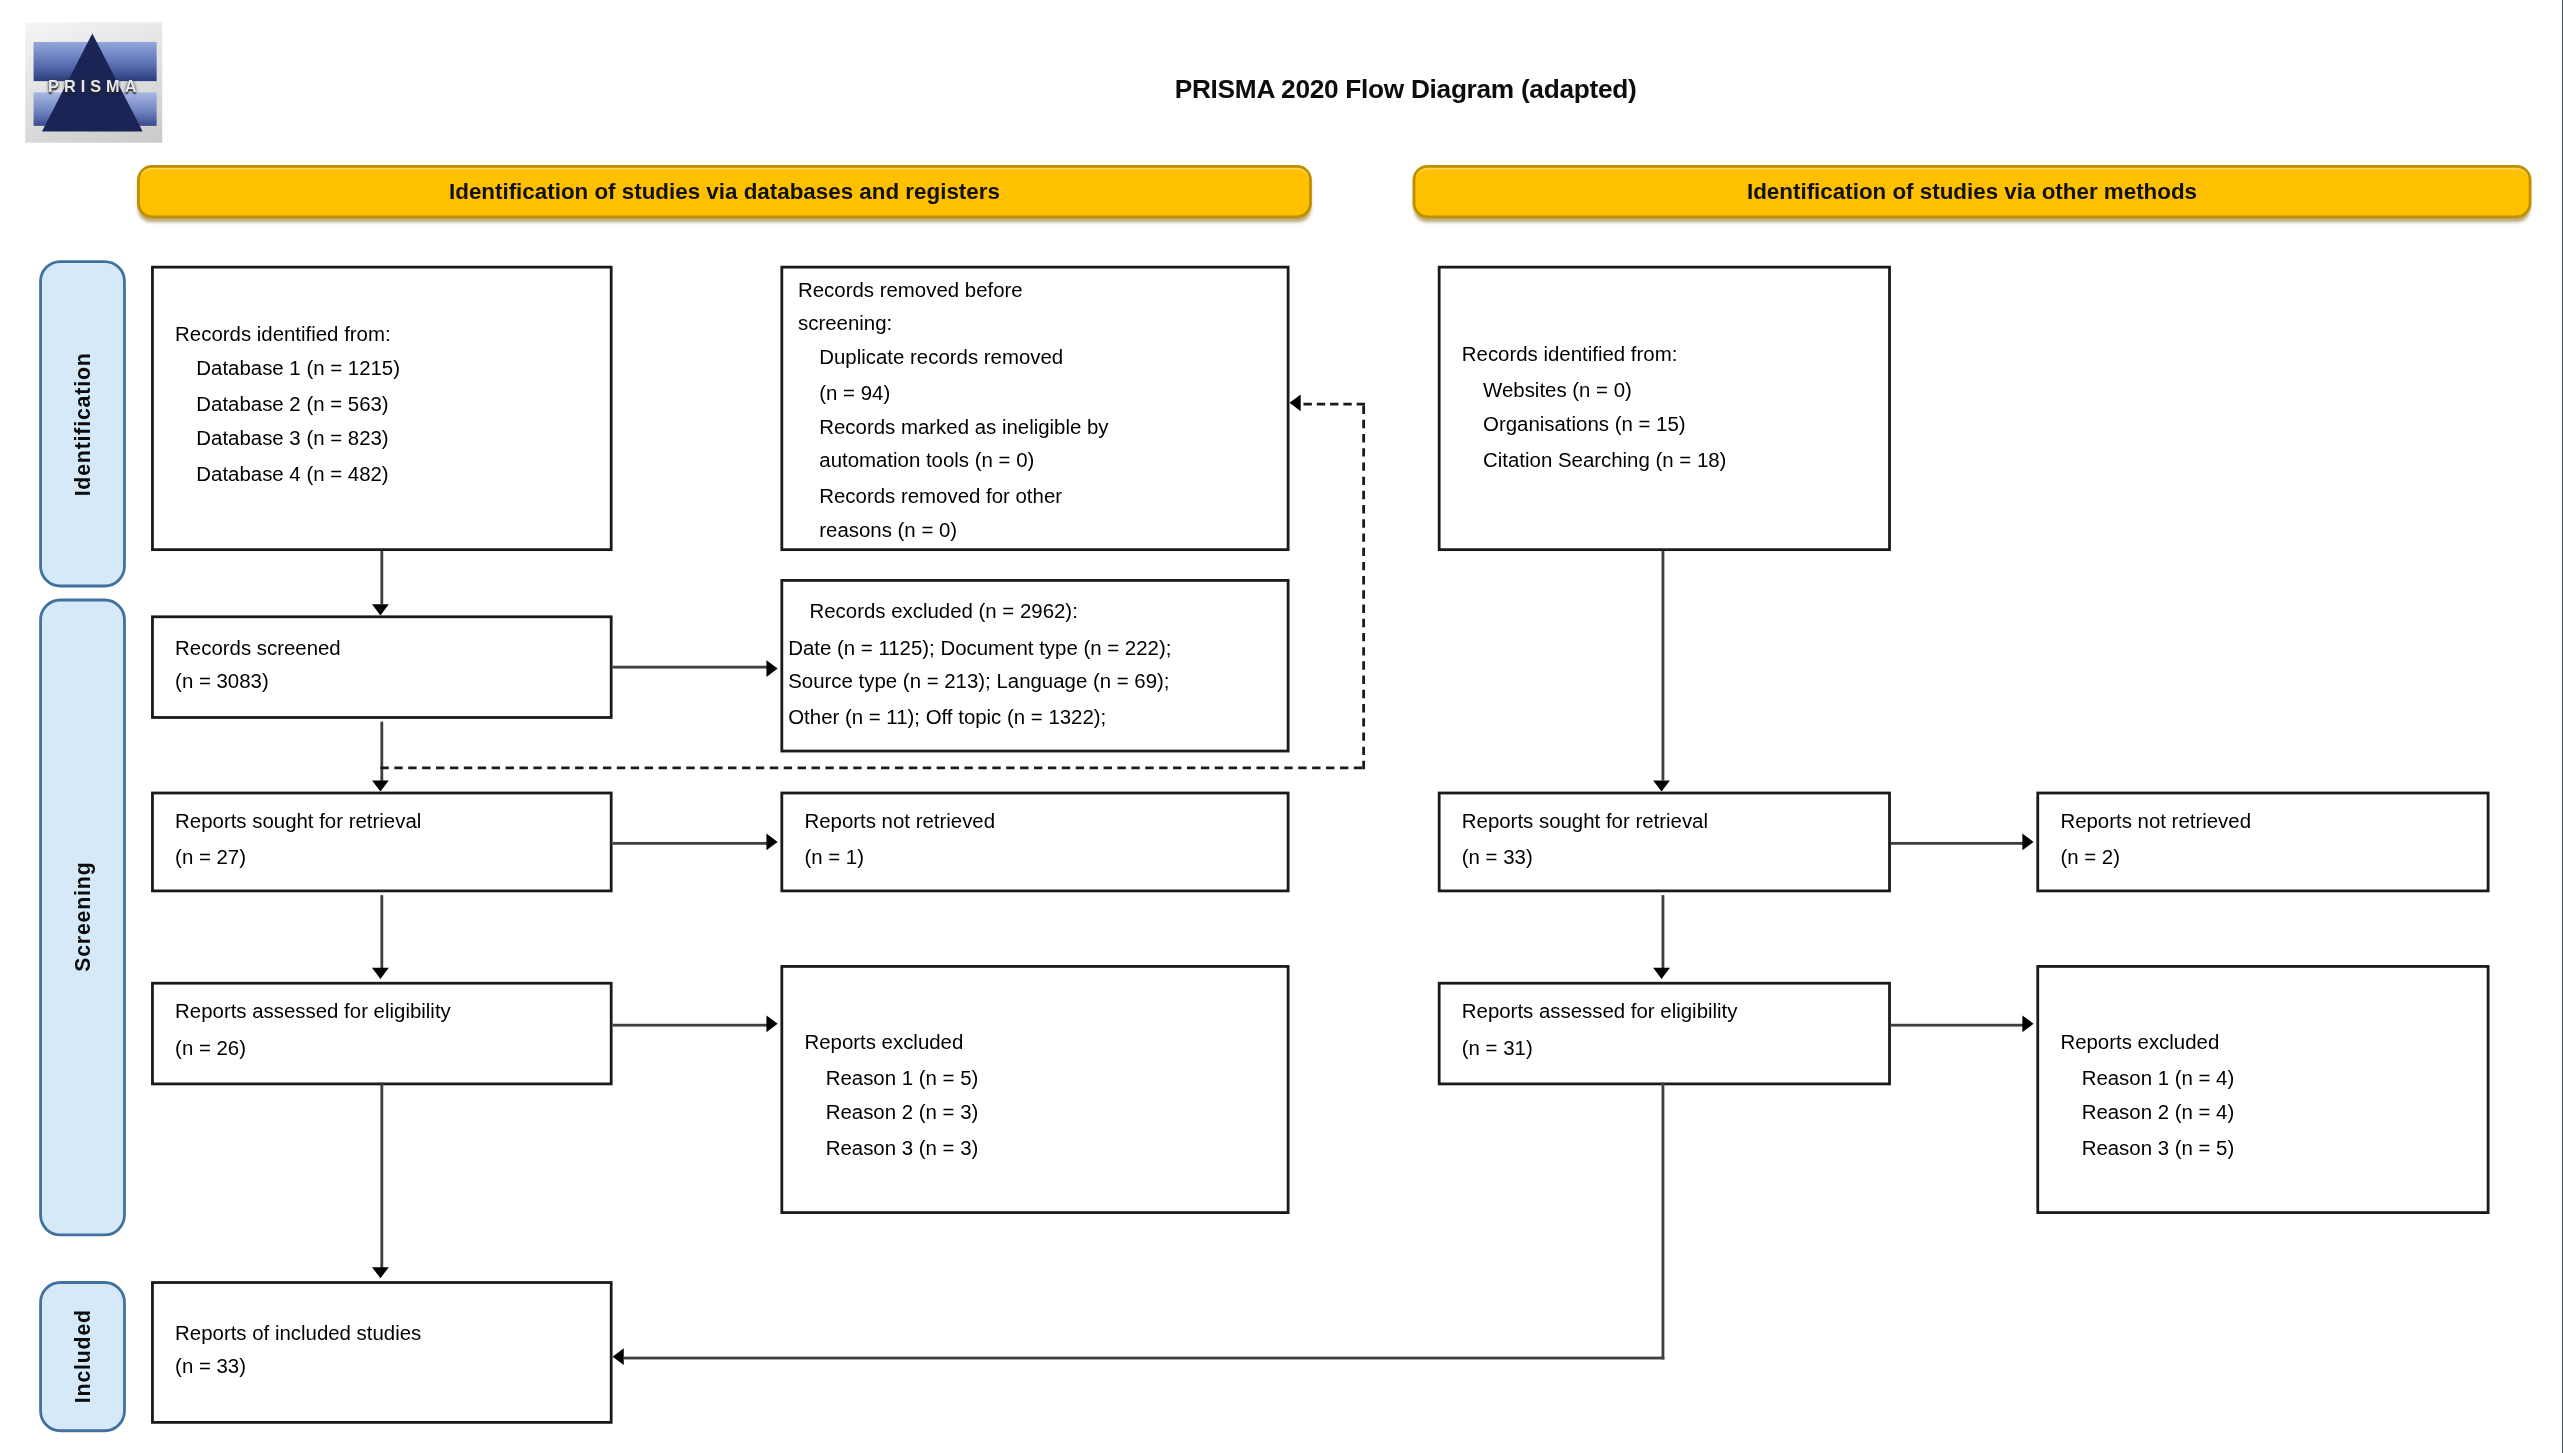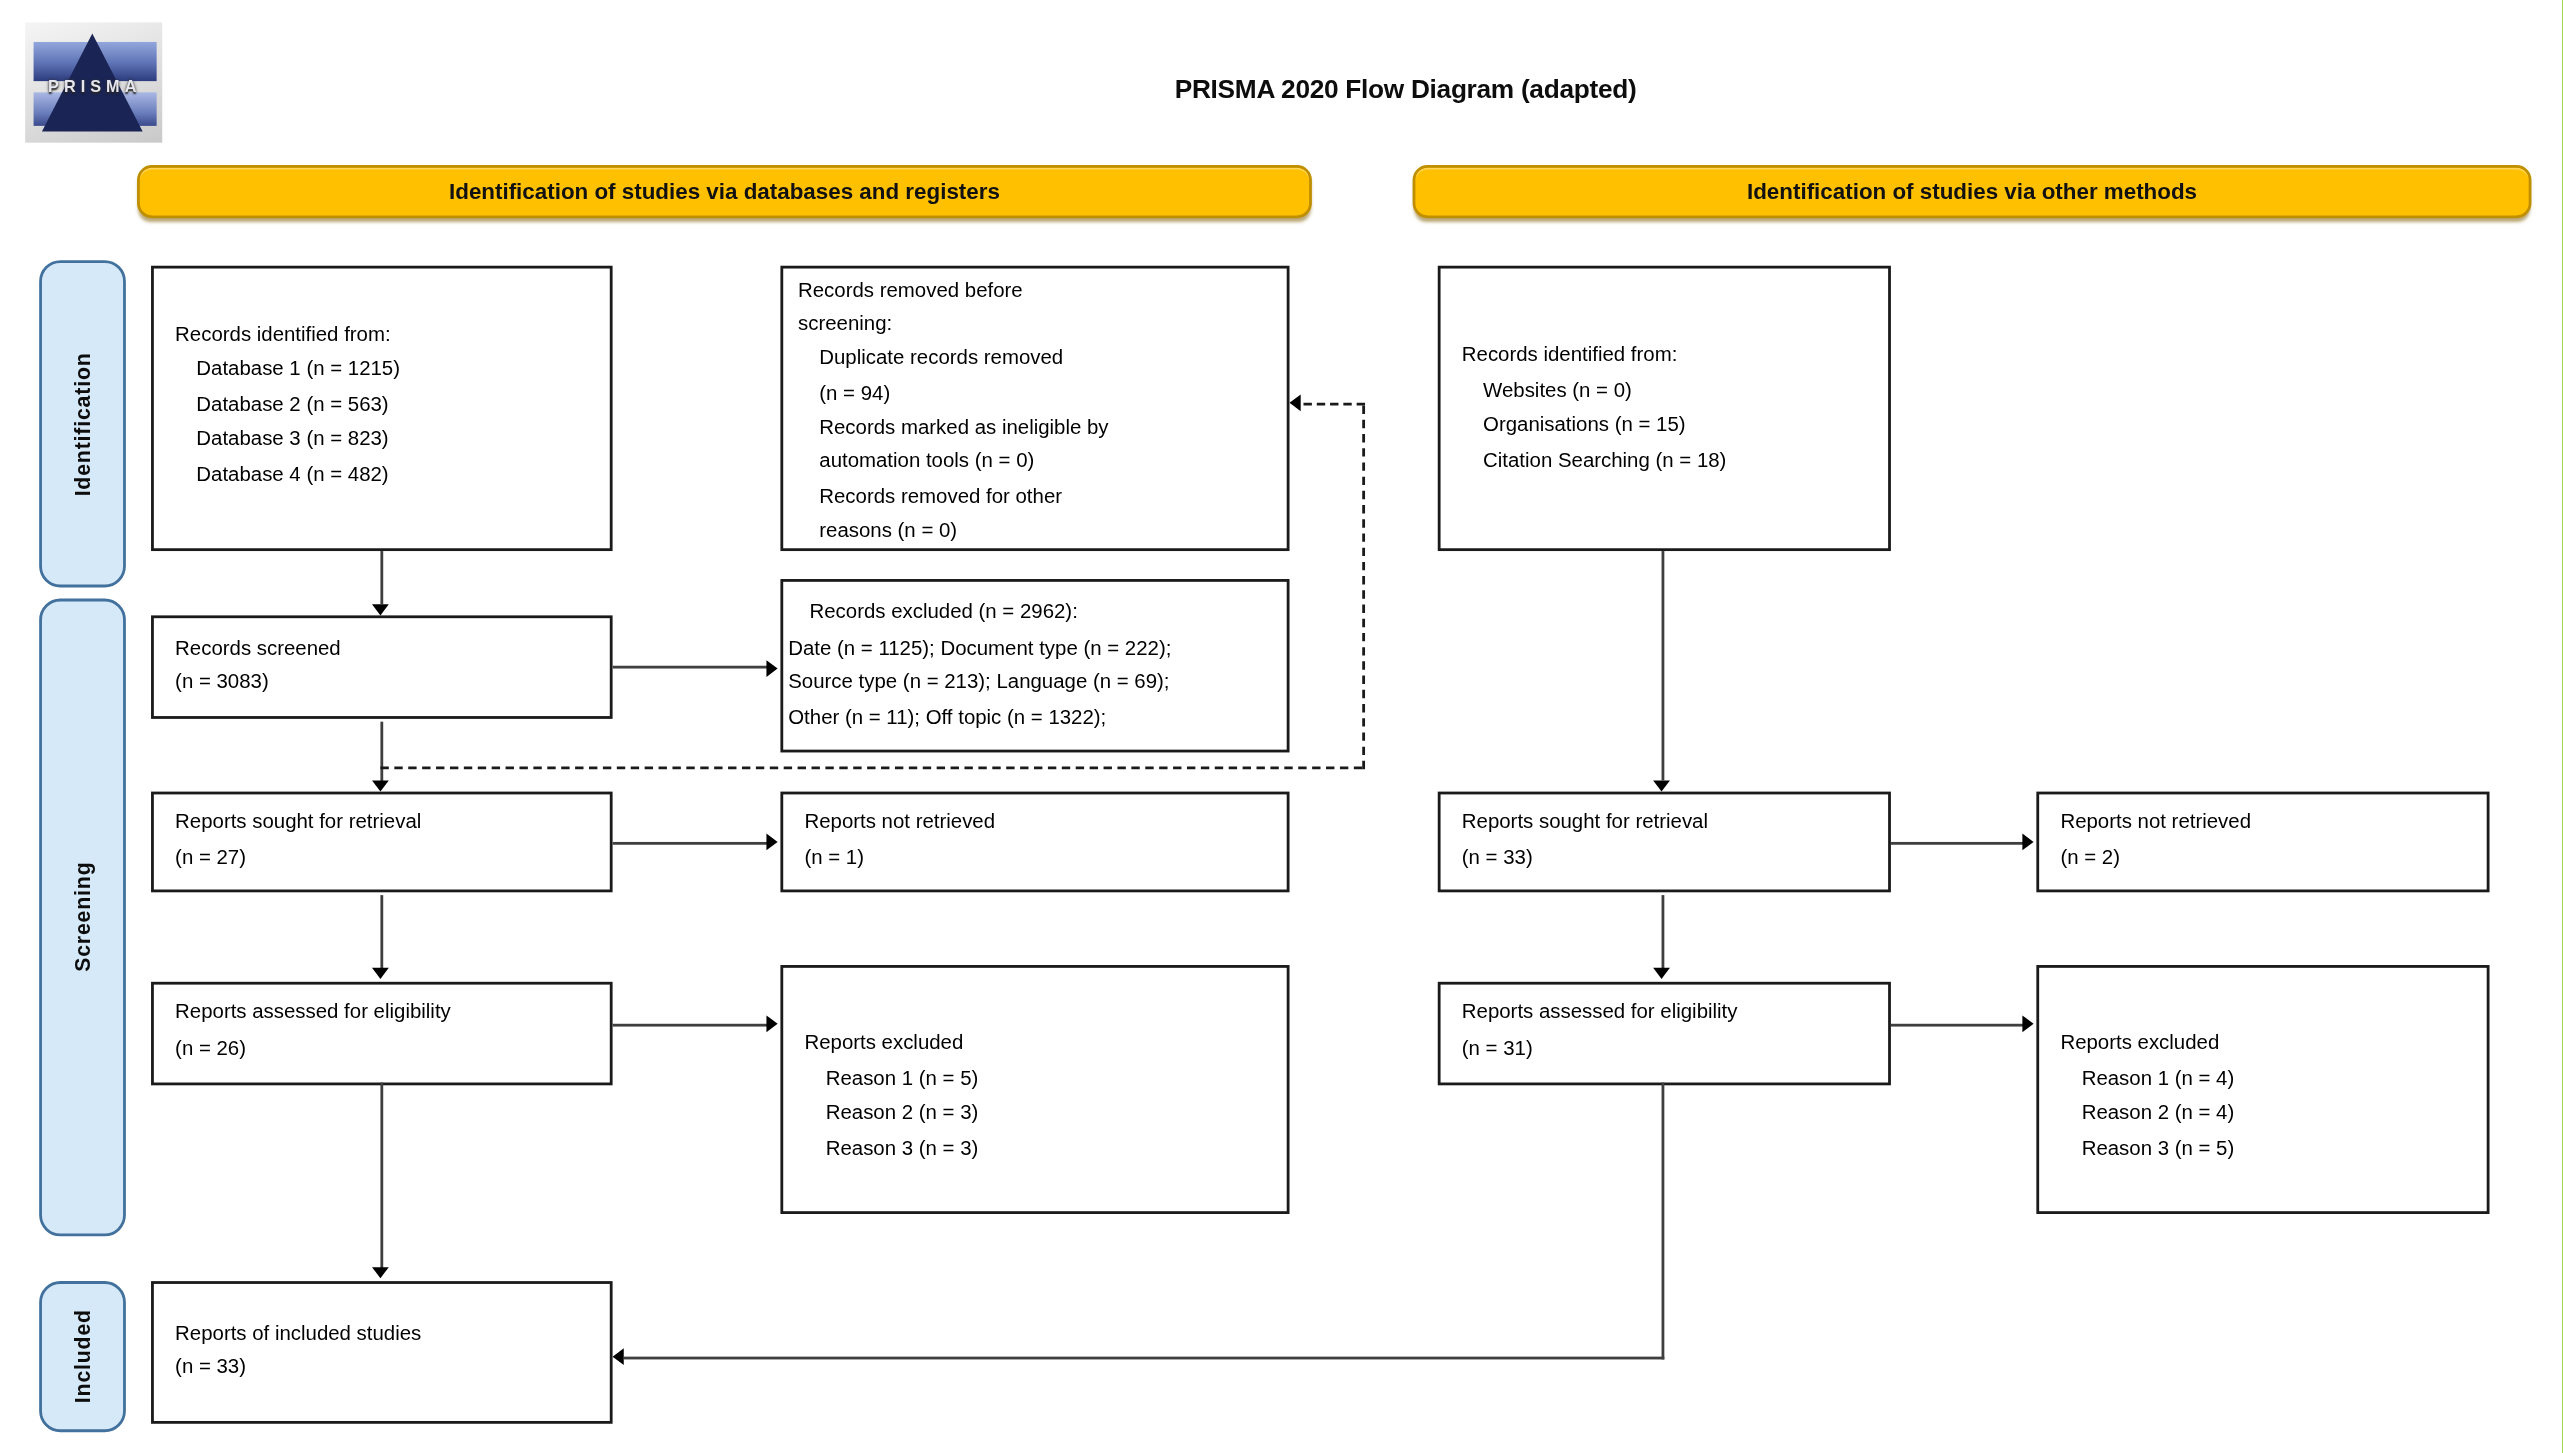--- a/index.html
+++ b/index.html
@@ -1,20 +1,20 @@
 <!DOCTYPE html>
 <html style="--banner-fill: #FFC000; --banner-border: #BF8F00; --stage-fill: #D6E9F8; --stage-border: #41719C; --box-border: #1a1a1a; --arrow: #3f3f3f;font-size:9.4px"><head>
 <meta charset="utf-8">
 <style>
   html, body { margin: 0; padding: 0; background: #ffffff; }
   .page {
     position: relative;
     width: 2563px; height: 1454px;
     overflow: hidden;
-    background: #84cc16;
+    background: #0f172a;
   }
   .canvas {
     position: absolute; left: 0; top: 0;
     width: 916px; height: 520px;
     transform: scale(2.7972);
     transform-origin: 0 0;
     background: #ffffff;
     font-family: "Liberation Sans", sans-serif;
     color: #000;
   }

